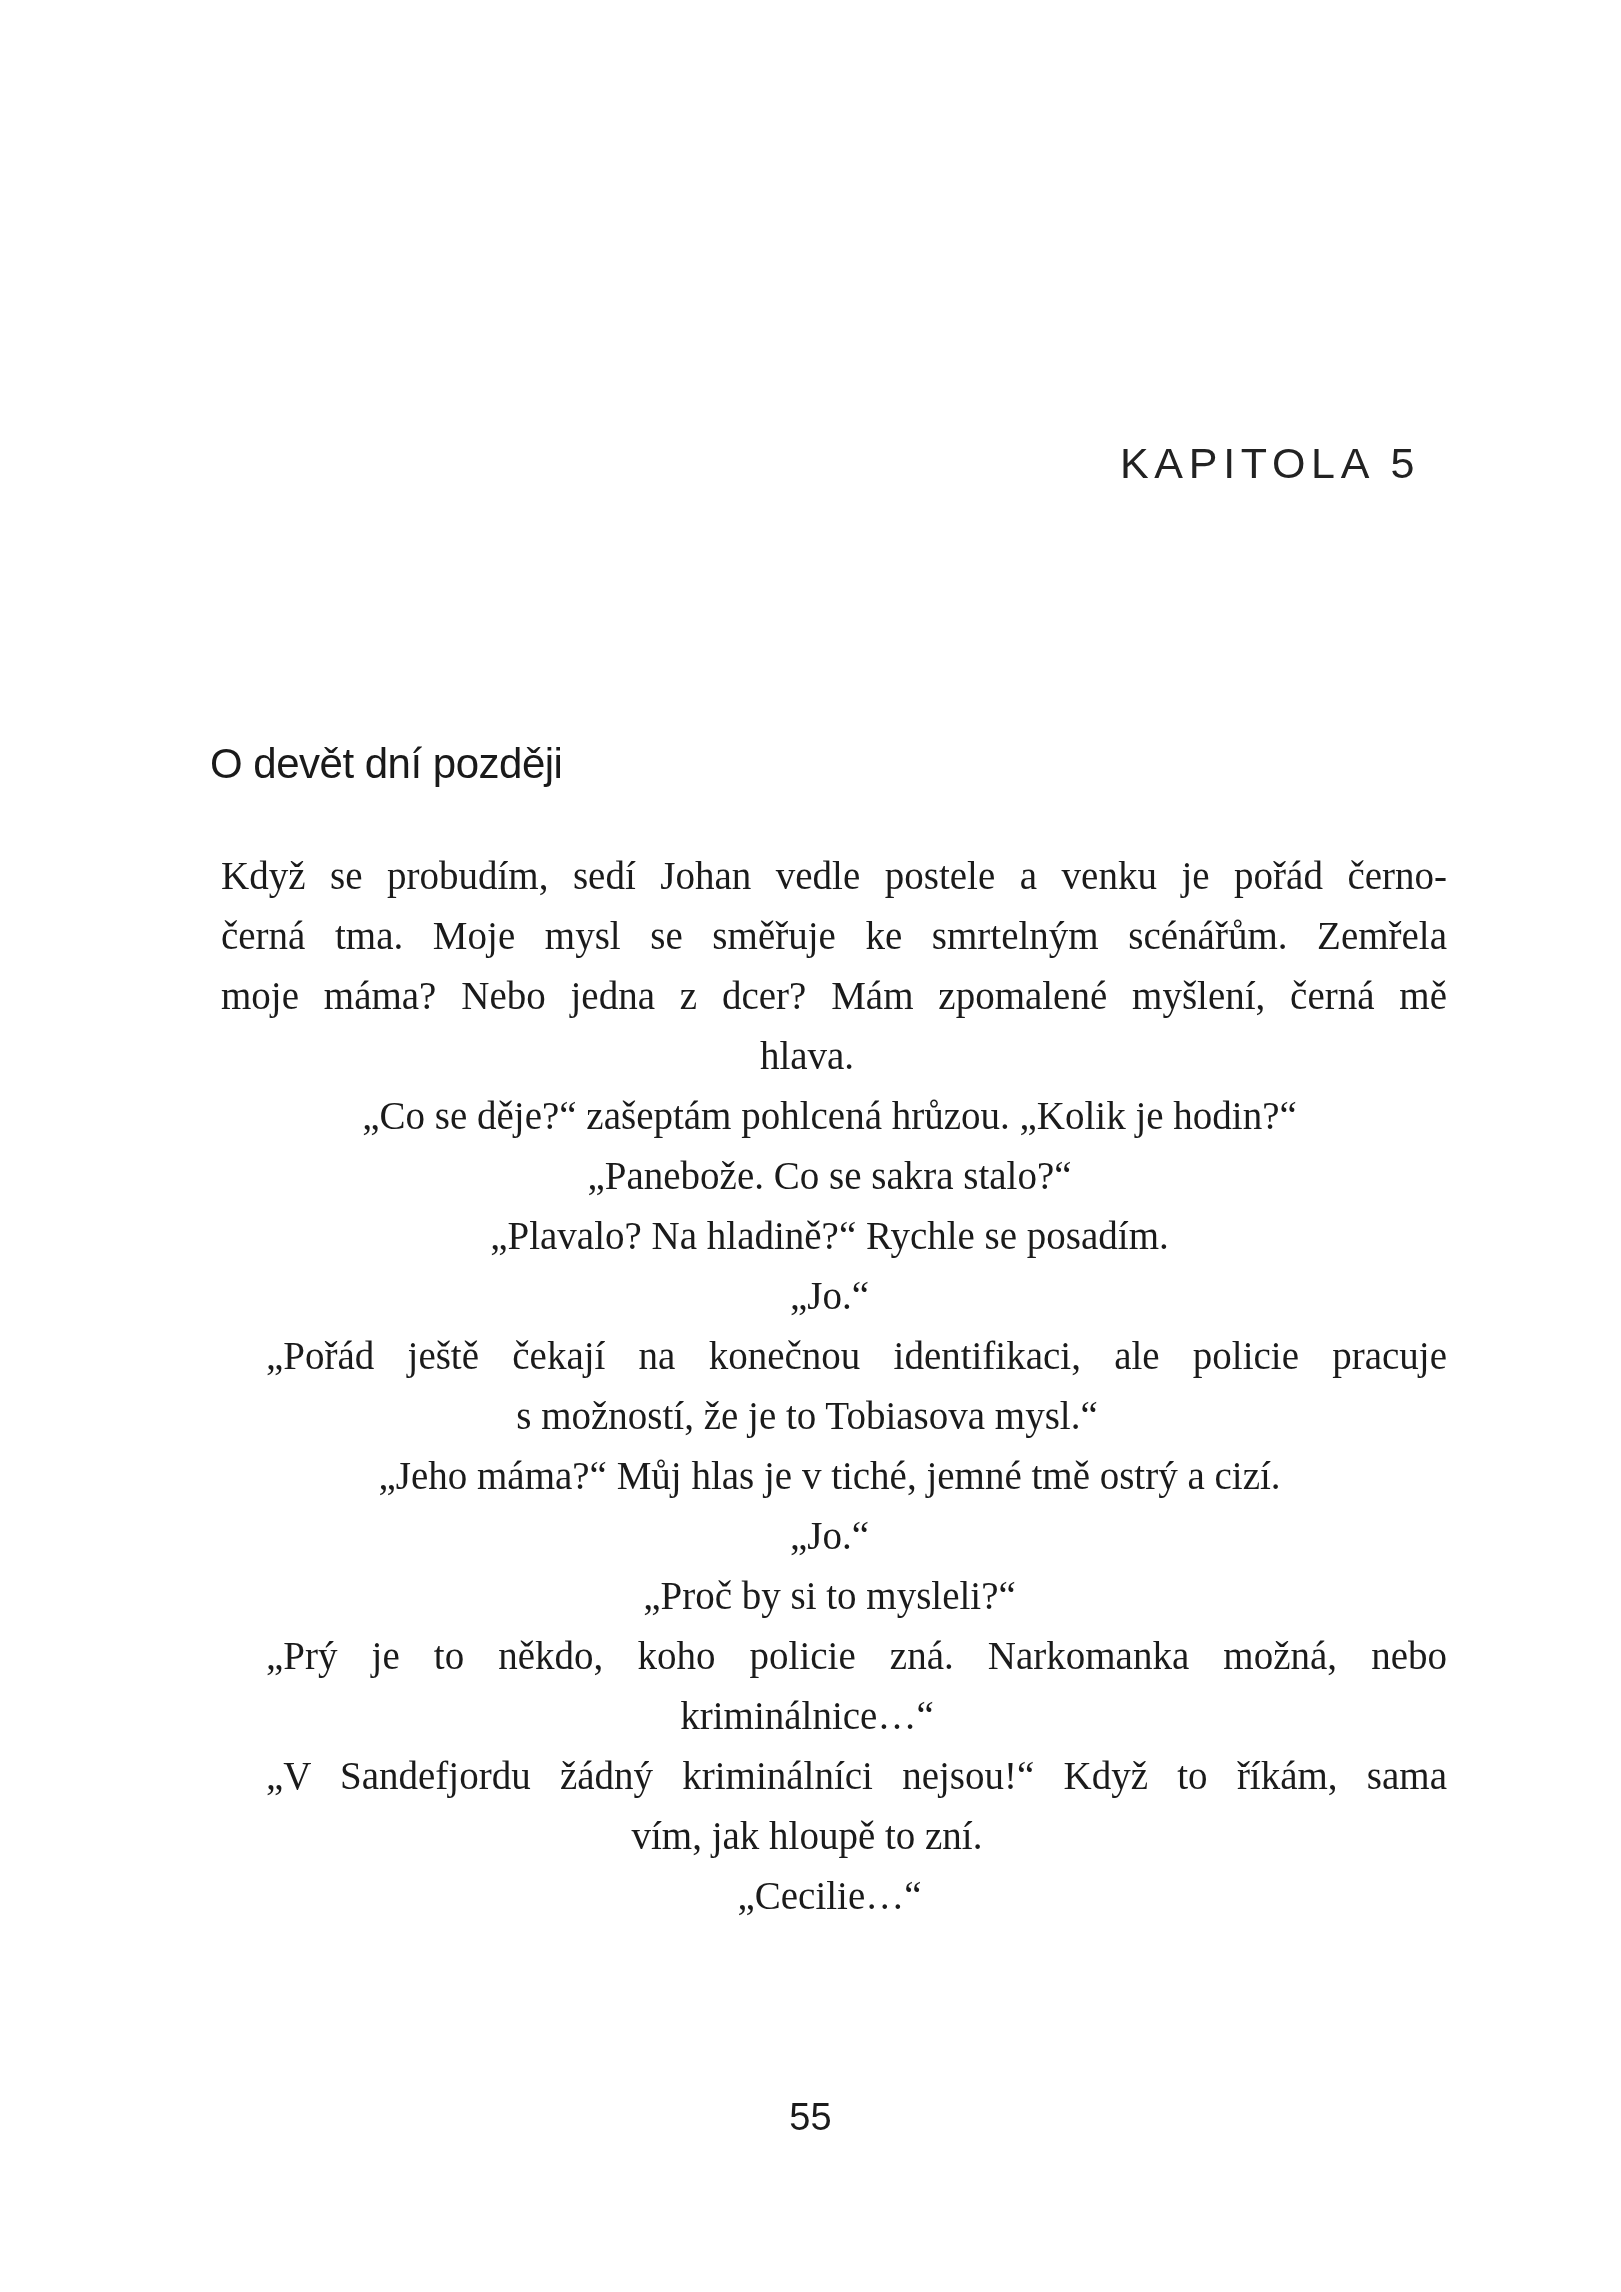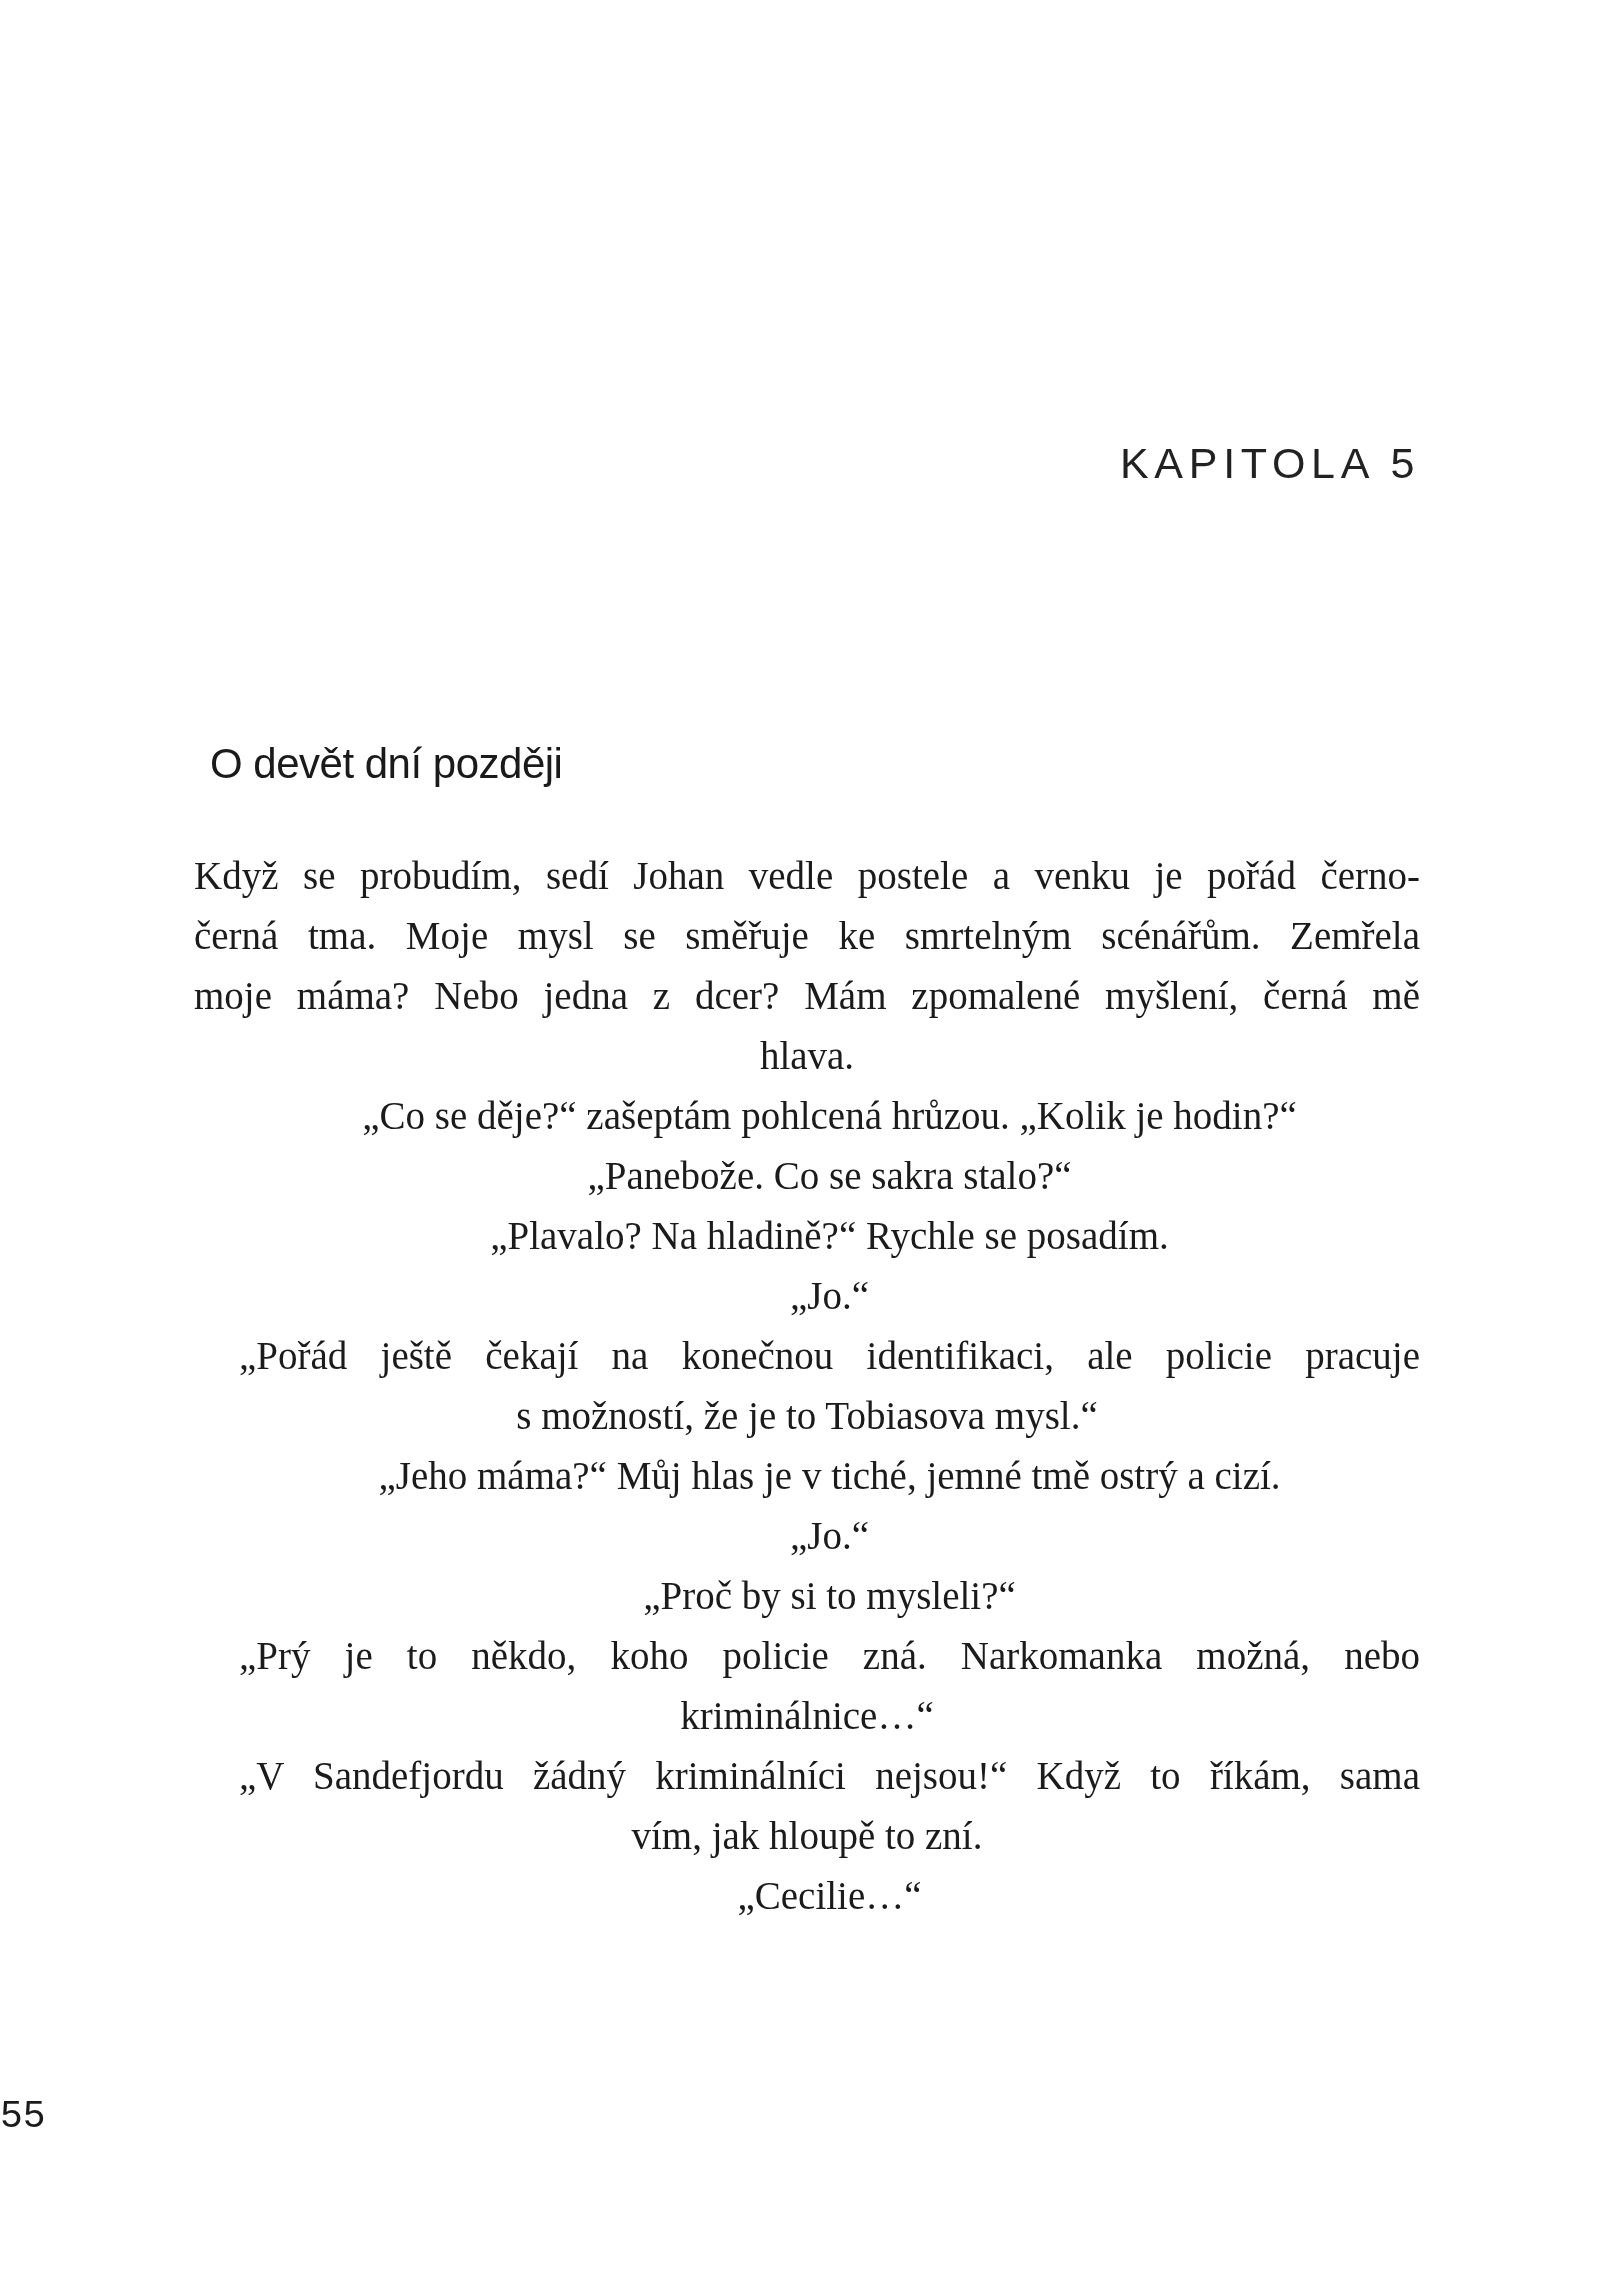--- a/index.html
+++ b/index.html
@@ -54,27 +54,29 @@
     width: 100%;
     text-align: center;
     white-space: normal;
   }
   .ln.ind {
     text-indent: 45px;
   }
   .ln.just {
     text-align: justify;
     text-align-last: justify;
+    margin-left: 27px;
   }
   .page-number {
     position: absolute;
     top: 2098px;
     left: 0;
     width: 100%;
-    font-family: Liberation Mono, monospace;
+    text-align: center;
+    font-family: Liberation Sans, sans-serif;
     font-size: 38px;
     line-height: 1;
     color: #1b1b1b;
   }
 </style>
 </head>
 <body>
 
 <div class="page">
 

